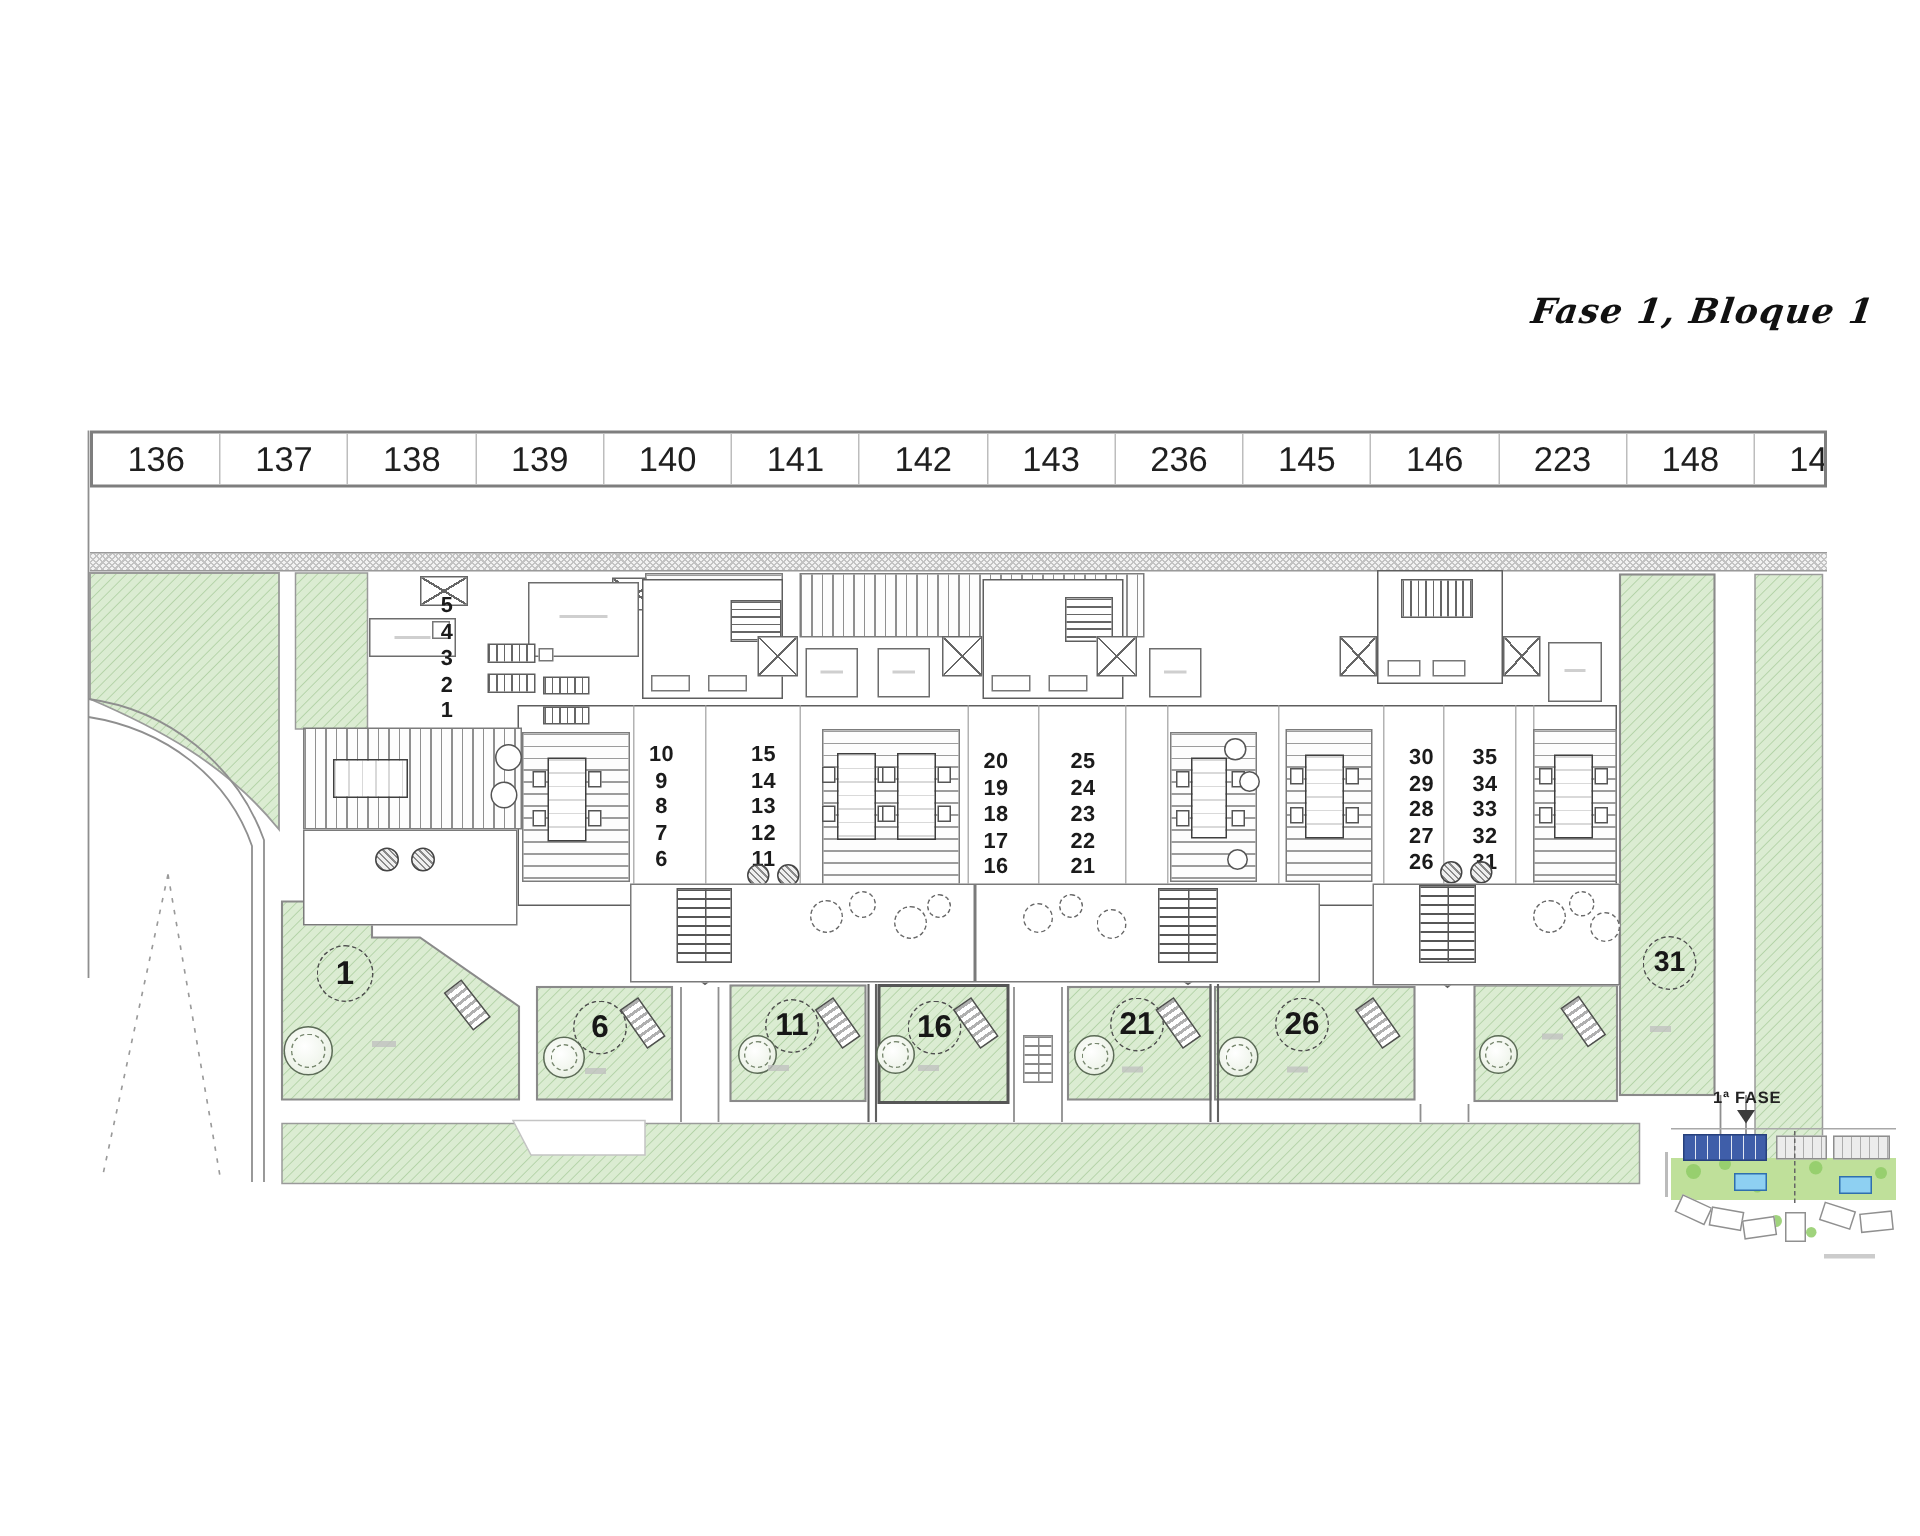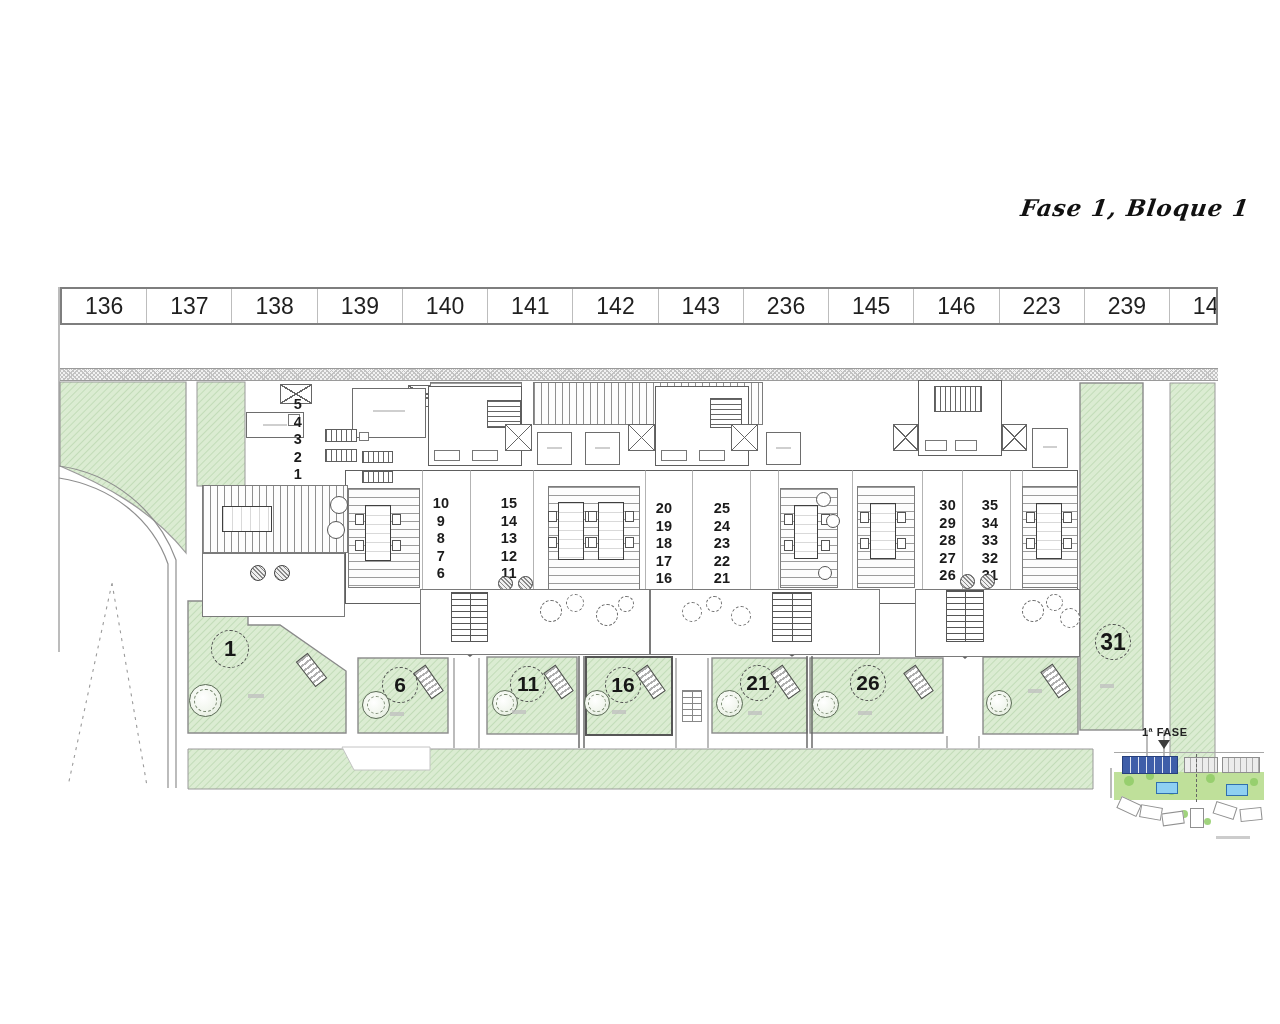--- a/index.html
+++ b/index.html
@@ -151,21 +151,21 @@
       <div class="park-cell">
         <span>145</span>
       </div>
       <div class="park-cell">
         <span>146</span>
       </div>
       <div class="park-cell">
         <span>223</span>
       </div>
       <div class="park-cell">
-        <span>239</span>
+        <span>148</span>
       </div>
       <div class="park-cell">
         <span>149</span>
       </div>
     </div>
 
   <div class="abs grayhatch" style="left:60px;top:368px;width:1158px;height:13px;"></div>
 
   <div class="abs slab" style="left:345px;top:470px;width:733px;height:134px;"></div>
   <div class="abs vline" style="left:422px;top:470px;height:134px;"></div>
@@ -327,21 +327,21 @@
   <div class="chair-c" style="left:1046px;top:594px;width:17px;height:17px;"></div>
   <div class="chair-c" style="left:1060px;top:608px;width:20px;height:20px;"></div>
   <div class="ladder" style="left:682px;top:690px;width:20px;height:32px;opacity:.7;"></div>
 
   <div class="cnum" style="left:211px;top:630px;width:38px;height:38px;font-size:22px;">1</div>
   <div class="cnum" style="left:382px;top:667px;width:36px;height:36px;font-size:21px;">6</div>
   <div class="cnum" style="left:510px;top:666px;width:36px;height:36px;font-size:21px;">11</div>
   <div class="cnum" style="left:605px;top:667px;width:36px;height:36px;font-size:21px;">16</div>
   <div class="cnum" style="left:740px;top:665px;width:36px;height:36px;font-size:21px;">21</div>
   <div class="cnum" style="left:850px;top:665px;width:36px;height:36px;font-size:21px;">26</div>
-  <div class="cnum" style="left:1095px;top:624px;width:36px;height:36px;font-size:23px;">31</div>
+  <div class="cnum" style="left:1095px;top:624px;width:36px;height:36px;font-size:19px;">31</div>
 
   <div class="tree" style="left:189px;top:684px;width:33px;height:33px;"></div>
   <div class="tree" style="left:362px;top:691px;width:28px;height:28px;"></div>
   <div class="tree" style="left:492px;top:690px;width:26px;height:26px;"></div>
   <div class="tree" style="left:584px;top:690px;width:26px;height:26px;"></div>
   <div class="tree" style="left:716px;top:690px;width:27px;height:27px;"></div>
   <div class="tree" style="left:812px;top:691px;width:27px;height:27px;"></div>
   <div class="tree" style="left:986px;top:690px;width:26px;height:26px;"></div>
 
   <div class="lounger" style="left:304px;top:654px;transform:rotate(-38deg);"></div>

